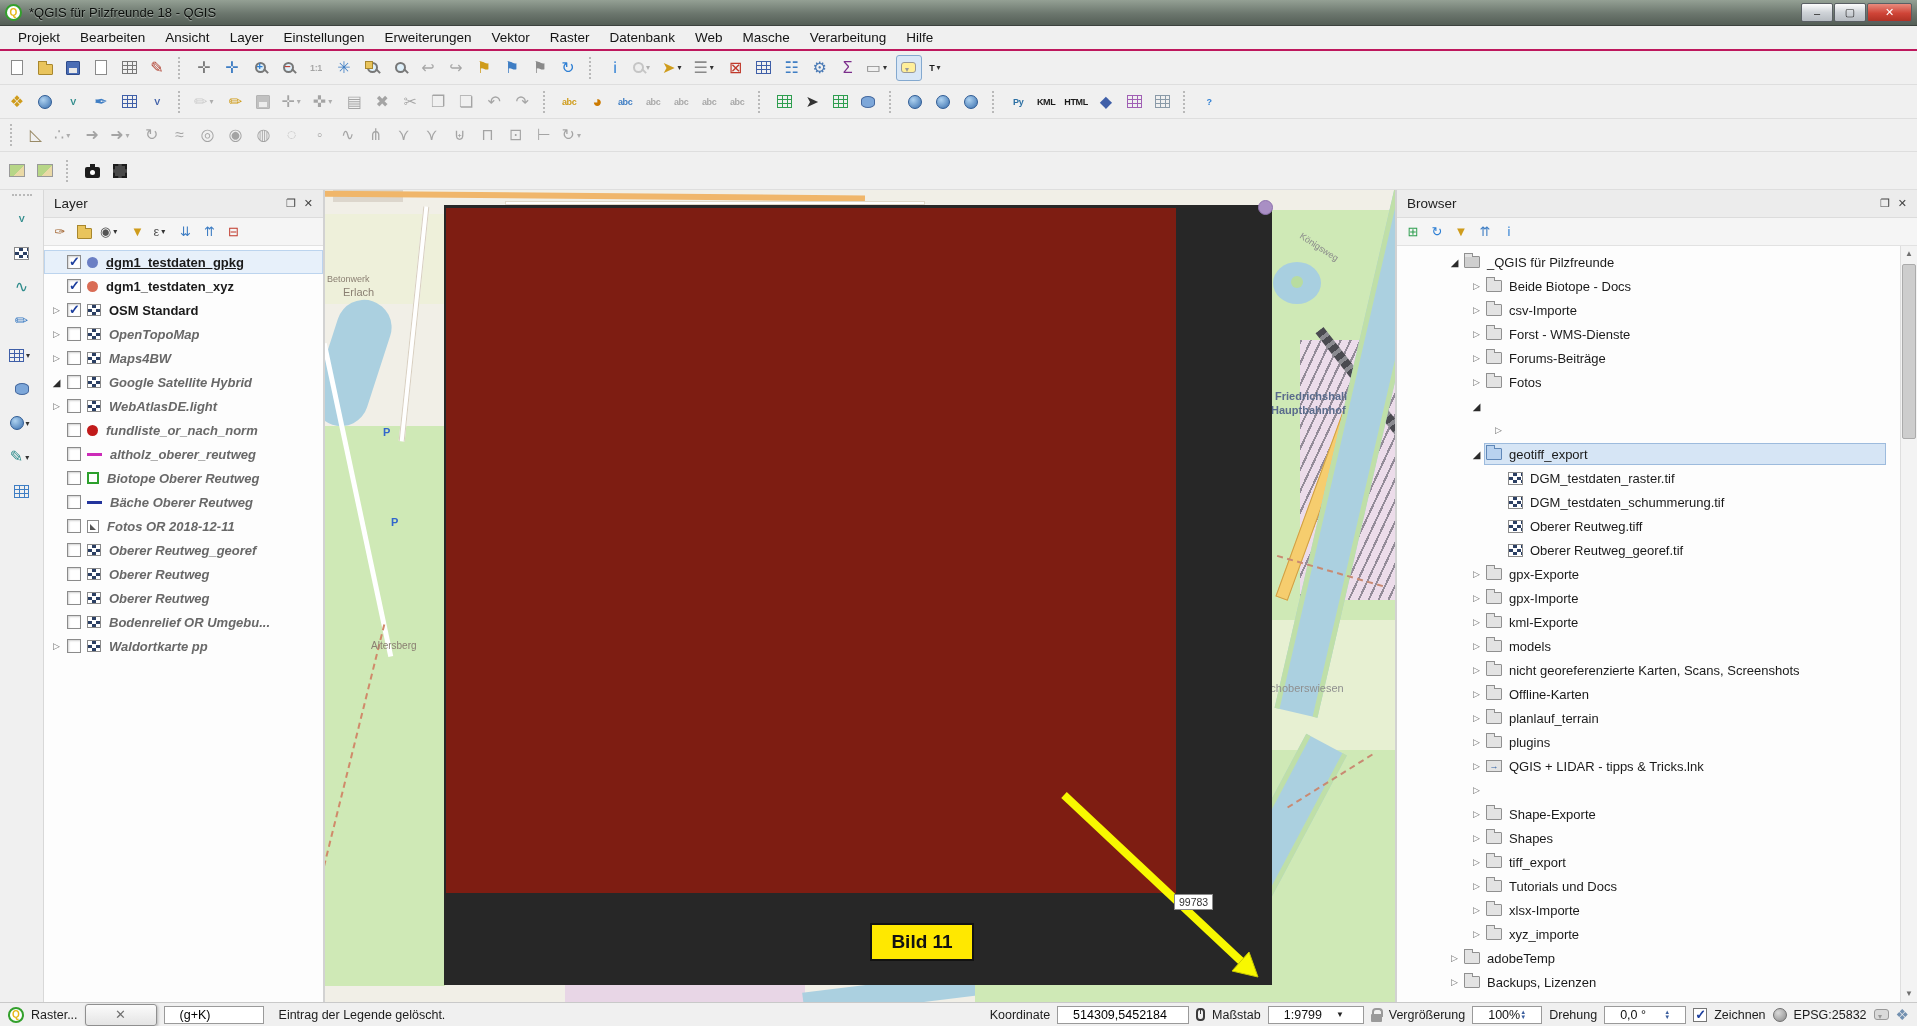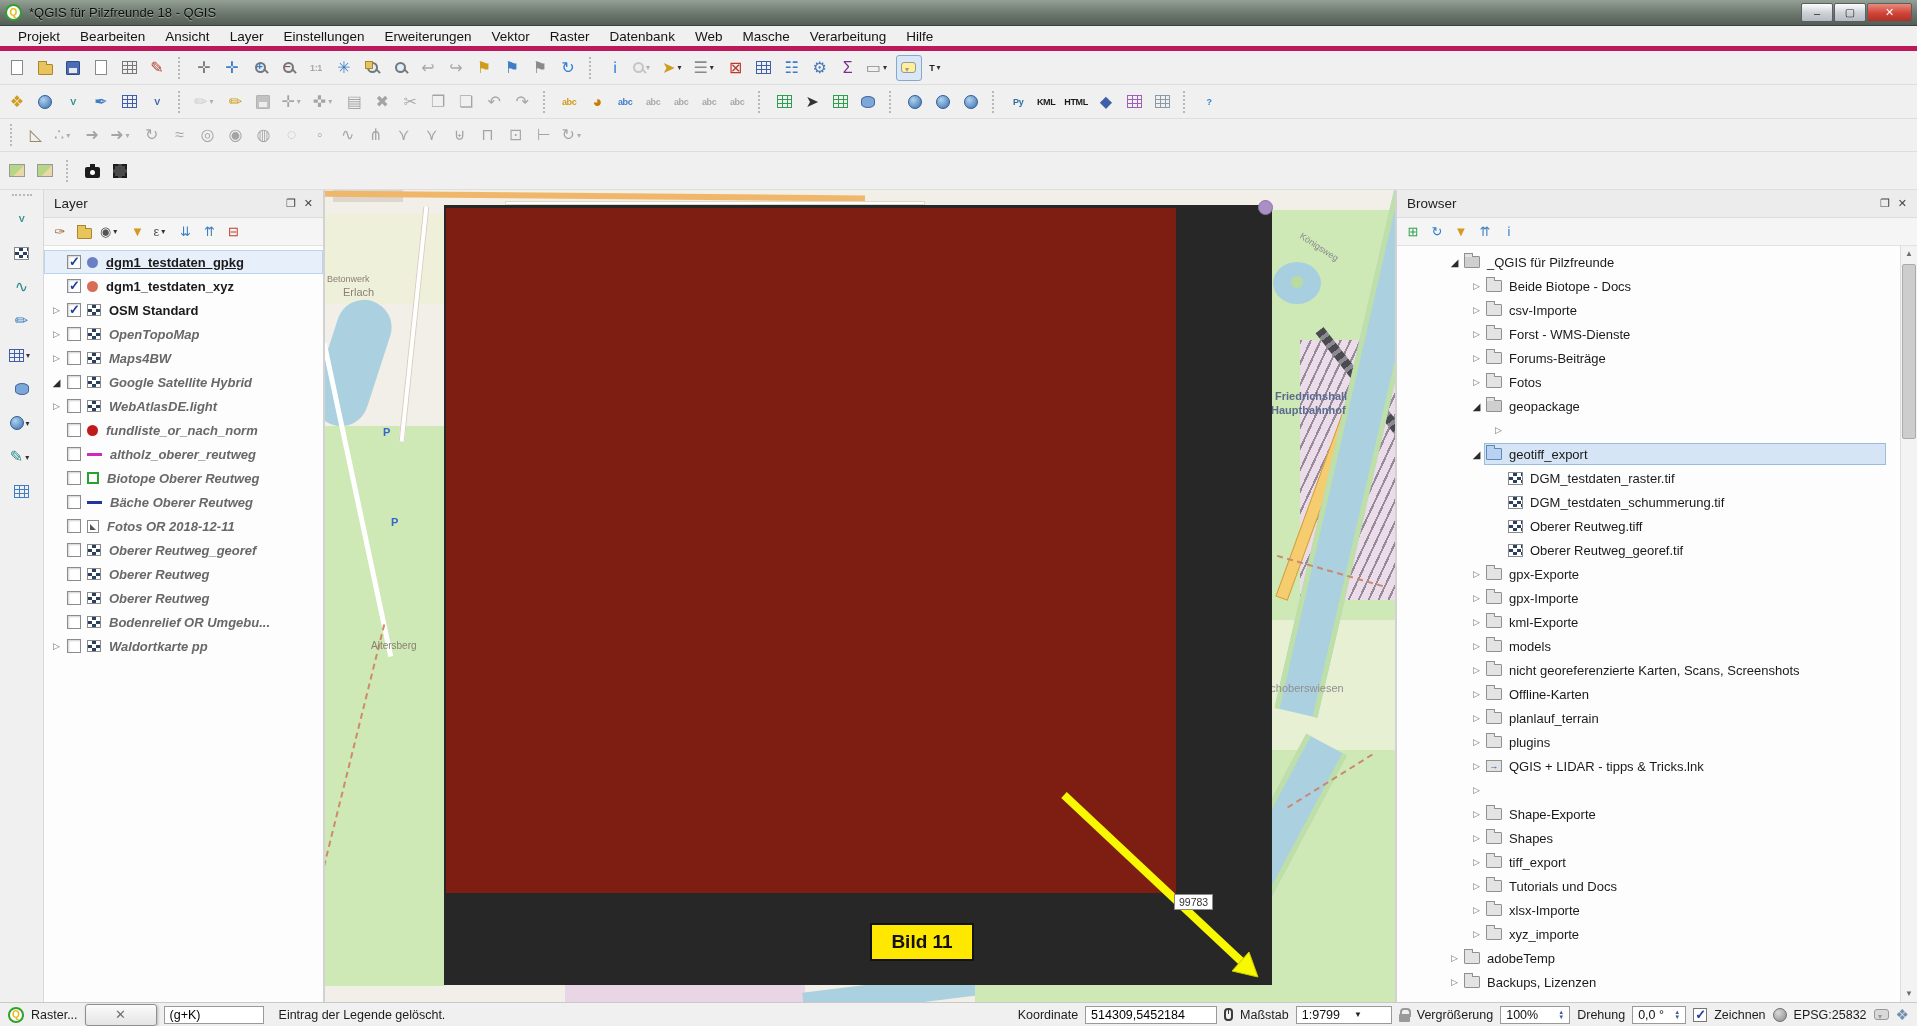--- a/index.html
+++ b/index.html
@@ -8,21 +8,21 @@
 
 
 .titlebar{position:absolute;left:0;top:0;width:100%;height:26px;background:linear-gradient(#94a094,#6b766d 55%,#545e56);border-bottom:1px solid #3c423e;display:flex;align-items:center;padding:0 5px}
 .qgis-logo{width:17px;height:17px;border-radius:50%;background:#fff;border:2px solid #33a02c;display:flex;align-items:center;justify-content:center;font-size:10px;font-weight:bold;color:#e6b817;flex:none}
 .win-title{margin-left:7px;font-size:13px;color:#0c0f0c;text-shadow:0 1px 1px rgba(255,255,255,.45);white-space:nowrap}
 .win-controls{margin-left:auto;display:flex;gap:1px}
 .wbtn{width:32px;height:19px;display:flex;align-items:center;justify-content:center;font-size:11px;color:#222;background:linear-gradient(#fdfdfd,#cfd3d8 50%,#b6bbc1);border:1px solid #5a5f64;border-radius:2px}
 .wbtn.close{background:linear-gradient(#e98b7d,#cf4437 55%,#b03225);color:#fff;width:45px}
 
 
-.menubar{position:absolute;top:26px;left:0;width:100%;height:25px;background:#f0f0f0;border-bottom:5px solid #be185d;display:flex;align-items:center;padding-left:8px}
+.menubar{position:absolute;top:26px;left:0;width:100%;height:25px;background:#f0f0f0;border-bottom:2px solid #be185d;display:flex;align-items:center;padding-left:8px}
 .menu-item{padding:3px 10px;font-size:13.5px;color:#141414;white-space:nowrap}
 
 
 .toolbar{position:absolute;left:0;width:100%;background:#f0f0f0;display:flex;align-items:center;border-bottom:1px solid #dedede;padding-left:3px}
 #tb1{top:51px;height:34px}
 #tb2{top:85px;height:34px}
 #tb3{top:119px;height:33px}
 #tb4{top:152px;height:38px}
 .tb-handle{width:7px;height:22px;border-left:2px dotted #b9b9b9;margin:0 5px 0 7px;flex:none}
 .tbtn{min-width:26px;height:26px;display:flex;align-items:center;justify-content:center;border-radius:3px;margin:0 1px;padding:0 2px;flex:none;border:1px solid transparent}
@@ -125,21 +125,21 @@
 .ov-dark{left:119px;top:15px;width:828px;height:780px;background:#272727;z-index:3}
 .ov-red{left:121px;top:18px;width:730px;height:685px;background:#7e1d12;z-index:4}
 .ov-dot{left:933px;top:10px;width:15px;height:15px;border-radius:50%;background:#a98fc4;border:1px solid #8f74ae;z-index:6}
 .bild-label{left:545px;top:733px;width:104px;height:38px;background:#ffe800;border:2px solid #121212;z-index:6;display:flex;align-items:center;justify-content:center;font-size:19px;font-weight:bold;color:#121212}
 .coord-tip{left:849px;top:704px;background:#fff;border:1px solid #8a8a8a;font-size:10.5px;padding:1px 4px;z-index:7;color:#333}
 #arrow-svg{position:absolute;left:725px;top:590px;z-index:6}
 .map-label{position:absolute;white-space:nowrap;z-index:2}
 
 
 #statusbar{position:absolute;left:0;bottom:0;width:100%;height:24px;background:#f0f0f0;border-top:1px solid #c9c9c9;display:flex;align-items:center;padding:0 8px;gap:7px;font-size:12.5px;color:#1c1c1c}
-.sb-box{background:#fff;border:1px solid #9a9a9a;height:18px;display:flex;align-items:center;padding:0 5px;font-size:12.5px;color:#111}
+.sb-box{background:#fff;border:1px solid #9a9a9a;height:18px;display:flex;align-items:center;padding:0 15px;font-size:12.5px;color:#111}
 .sb-box input{border:none;outline:none;font:inherit;width:100%;background:transparent}
 .sb-xpanel{height:22px;width:72px;background:linear-gradient(#fbfbfb,#e4e4e4);border:1px solid #8f8f8f;border-radius:3px;box-shadow:1px 1px 3px rgba(0,0,0,.25);display:flex;align-items:center;justify-content:center;font-size:13px;color:#6f6f6f}
 .sb-label{white-space:nowrap}
 .spin{display:flex;flex-direction:column;margin-left:4px}
 .spin span{font-size:6px;line-height:5px;color:#3c5f9e}
 .sb-check{width:14px;height:14px;border:1px solid #777;background:#fff;position:relative}
 .sb-check::after{content:"✓";position:absolute;left:1px;top:-2px;font-size:13px;font-weight:bold;color:#1d3f9e}
 .combo-arrow{font-size:8px;color:#222;margin-left:14px}
 </style>
 </head>
@@ -779,24 +779,20 @@
         </div>
         <div class="brow" style="padding-left: 72px;">
           <span class="arr">▷</span>
           <span class="bcontent">
             <span class="bi bi-folder"></span>
             <span class="blabel">Fotos</span>
           </span>
         </div>
         <div class="brow" style="padding-left: 72px;">
           <span class="arr exp">◢</span>
-          <span class="bcontent">
-            <span class="bi bi-folder open"></span>
-            <span class="blabel">geopackage</span>
-          </span>
         </div>
         <div class="brow" style="padding-left: 94px;">
           <span class="arr">▷</span>
         </div>
         <div class="brow" style="padding-left: 72px;">
           <span class="arr exp">◢</span>
           <span class="bcontent sel">
             <span class="bi bi-folder blue"></span>
             <span class="blabel">geotiff_export</span>
           </span>
@@ -982,21 +978,21 @@
   <span class="mi mi-lock"></span>
   <span class="sb-label">Vergrößerung</span>
   <span class="sb-box" style="width:70px">
     <span>100%</span>
     <span class="spin" style="margin-left:auto">
         <span>▲</span>
         <span>▼</span>
       </span>
   </span>
   <span class="sb-label">Drehung</span>
-  <span class="sb-box" style="width:54px">
+  <span class="sb-box" style="width:82px">
     <span>0,0 °</span>
     <span class="spin" style="margin-left:auto">
         <span>▲</span>
         <span>▼</span>
       </span>
   </span>
   <span class="sb-check"></span>
   <span class="sb-label">Zeichnen</span>
   <span class="mi mi-globe gray"></span>
   <span class="sb-label">EPSG:25832</span>

